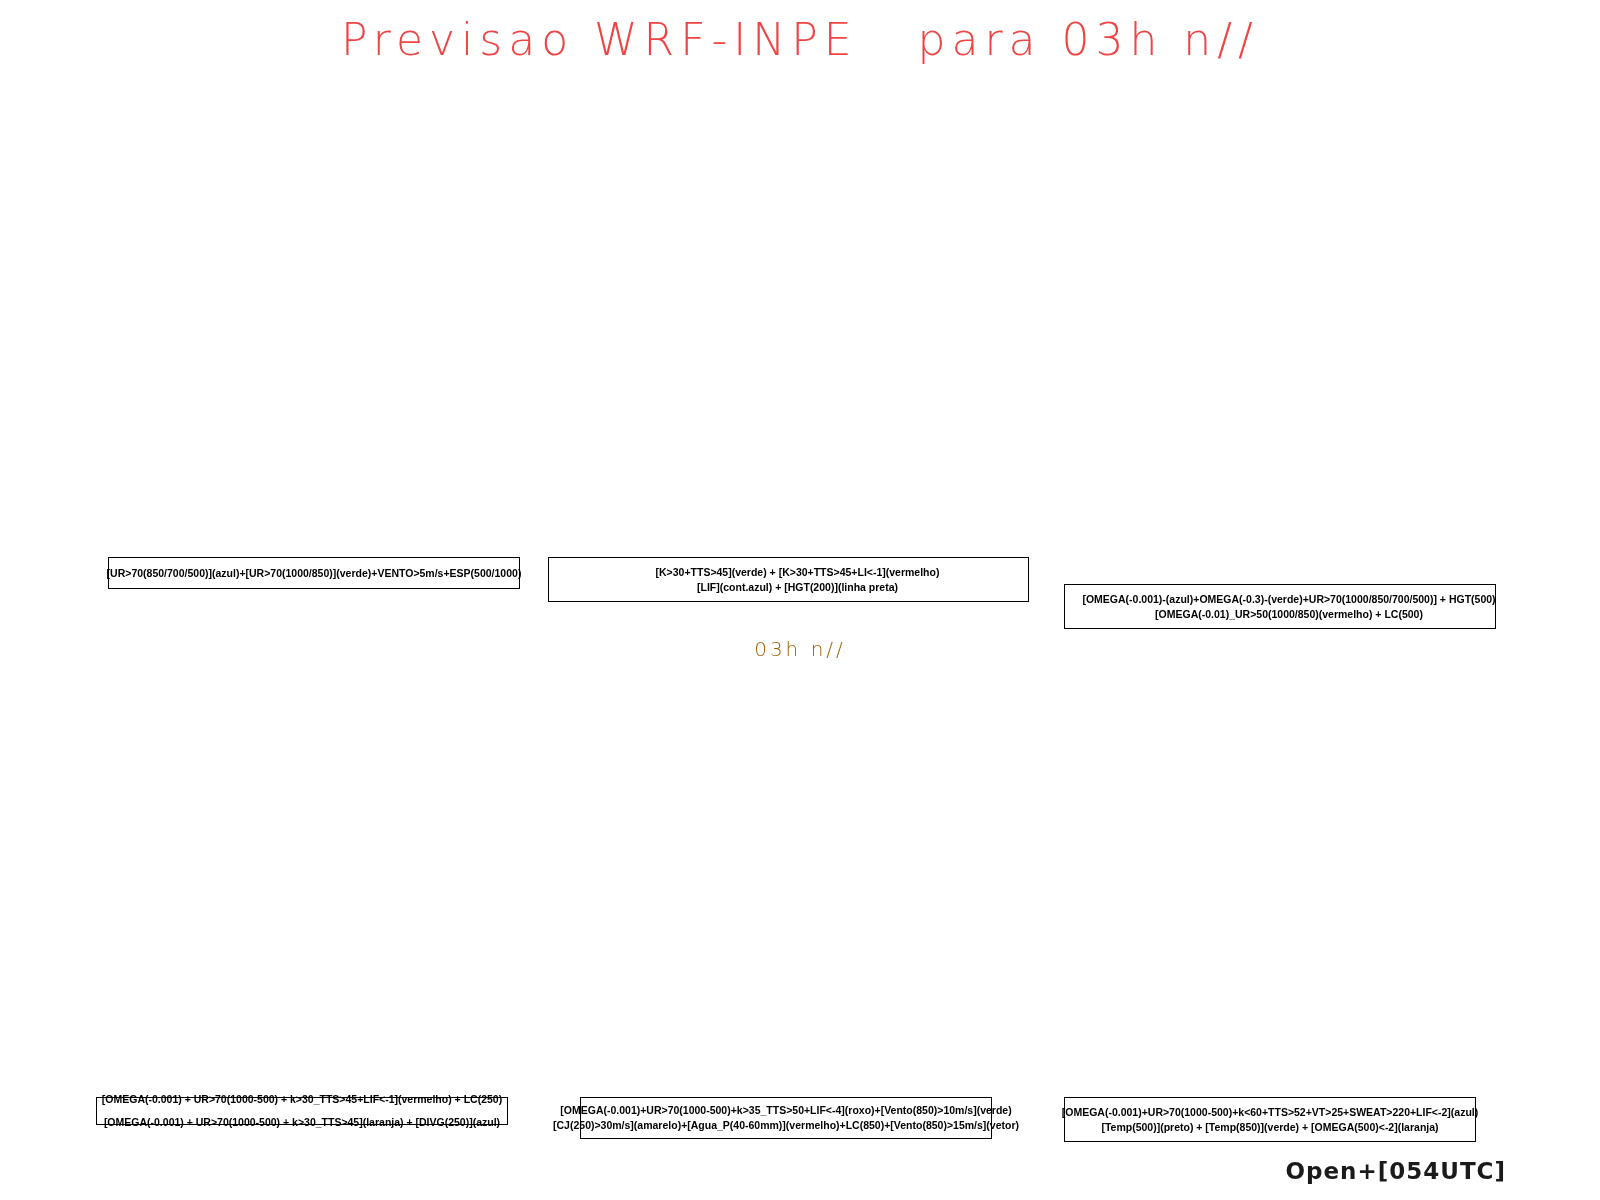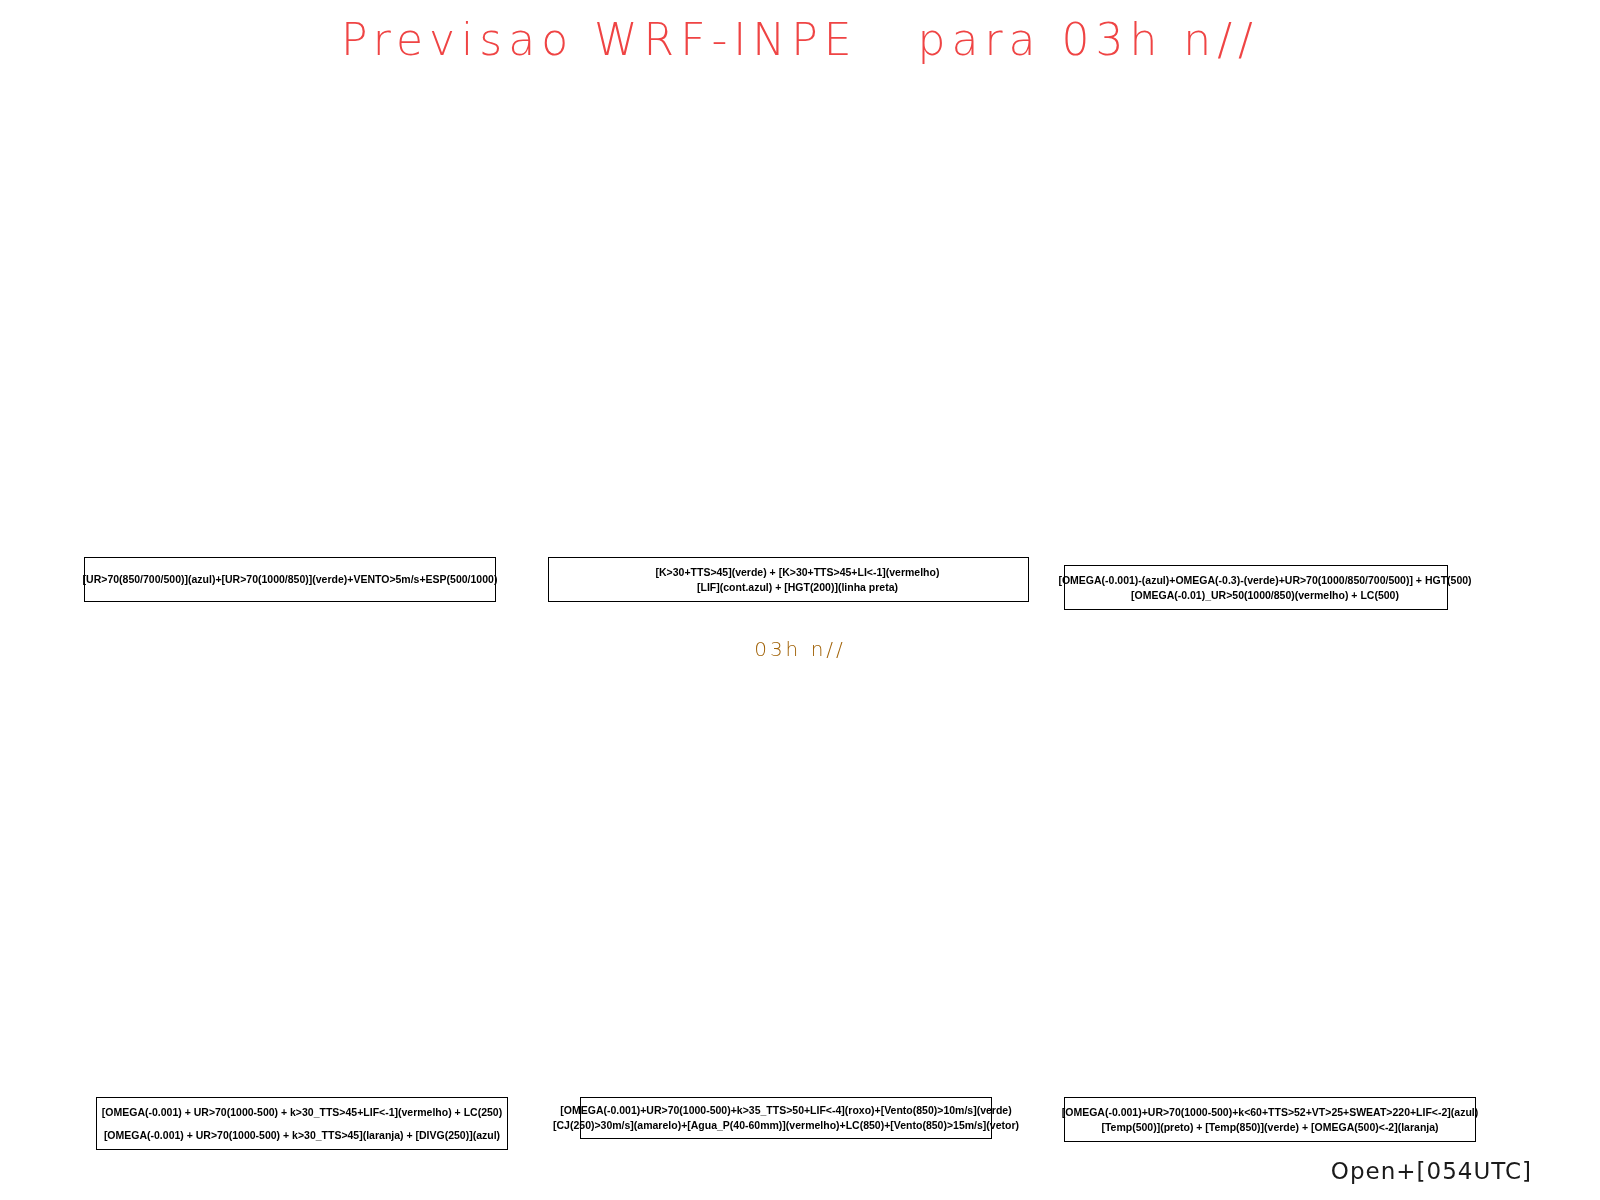--- a/index.html
+++ b/index.html
@@ -42,25 +42,25 @@
     letter-spacing: 3px;
     color: #a16207;
     white-space: pre;
   }
   .footer-note {
     position: absolute;
     top: 1158px;
     left: 0;
     width: 1600px;
     text-align: right;
-    padding-right: 68px;
+    padding-right: 94px;
     box-sizing: border-box;
     font-family: "DejaVu Sans", sans-serif;
     font-size: 23px;
-    font-weight: 400;
+    font-weight: 700;
     letter-spacing: 1px;
     color: #1a1a1a;
     white-space: pre;
   }
 
   
   .legend-box {
     position: absolute;
     border: 1.5px solid #000000;
     background: #ffffff;
@@ -76,25 +76,25 @@
     font-size: 10.5px;
     font-weight: bold;
     line-height: 15px;
     color: #000000;
     white-space: nowrap;
     letter-spacing: 0px;
     text-align: center;
   }
 
   
-  #box-r1c1 { left: 84px;  top: 557px; width: 412px; height: 45px; }
+  #box-r1c1 { left: 108px;  top: 557px; width: 412px; height: 32px; }
   #box-r1c2 { left: 548px; top: 557px; width: 481px; height: 45px; padding-left: 24px; }
-  #box-r1c3 { left: 1064px;top: 565px; width: 384px; height: 45px; padding-left: 24px; }
+  #box-r1c3 { left: 1064px;top: 584px; width: 432px; height: 45px; padding-left: 24px; }
   
-  #box-r2c1 { left: 96px;  top: 1097px; width: 412px; height: 53px; gap: 8px; }
+  #box-r2c1 { left: 96px;  top: 1097px; width: 412px; height: 28px; gap: 8px; }
   #box-r2c2 { left: 580px; top: 1097px; width: 412px; height: 42px; }
   #box-r2c3 { left: 1064px;top: 1097px; width: 412px; height: 45px; }
 
   
   .panel {
     position: absolute;
     background: #ffffff;
   }
 </style>
 </head>

